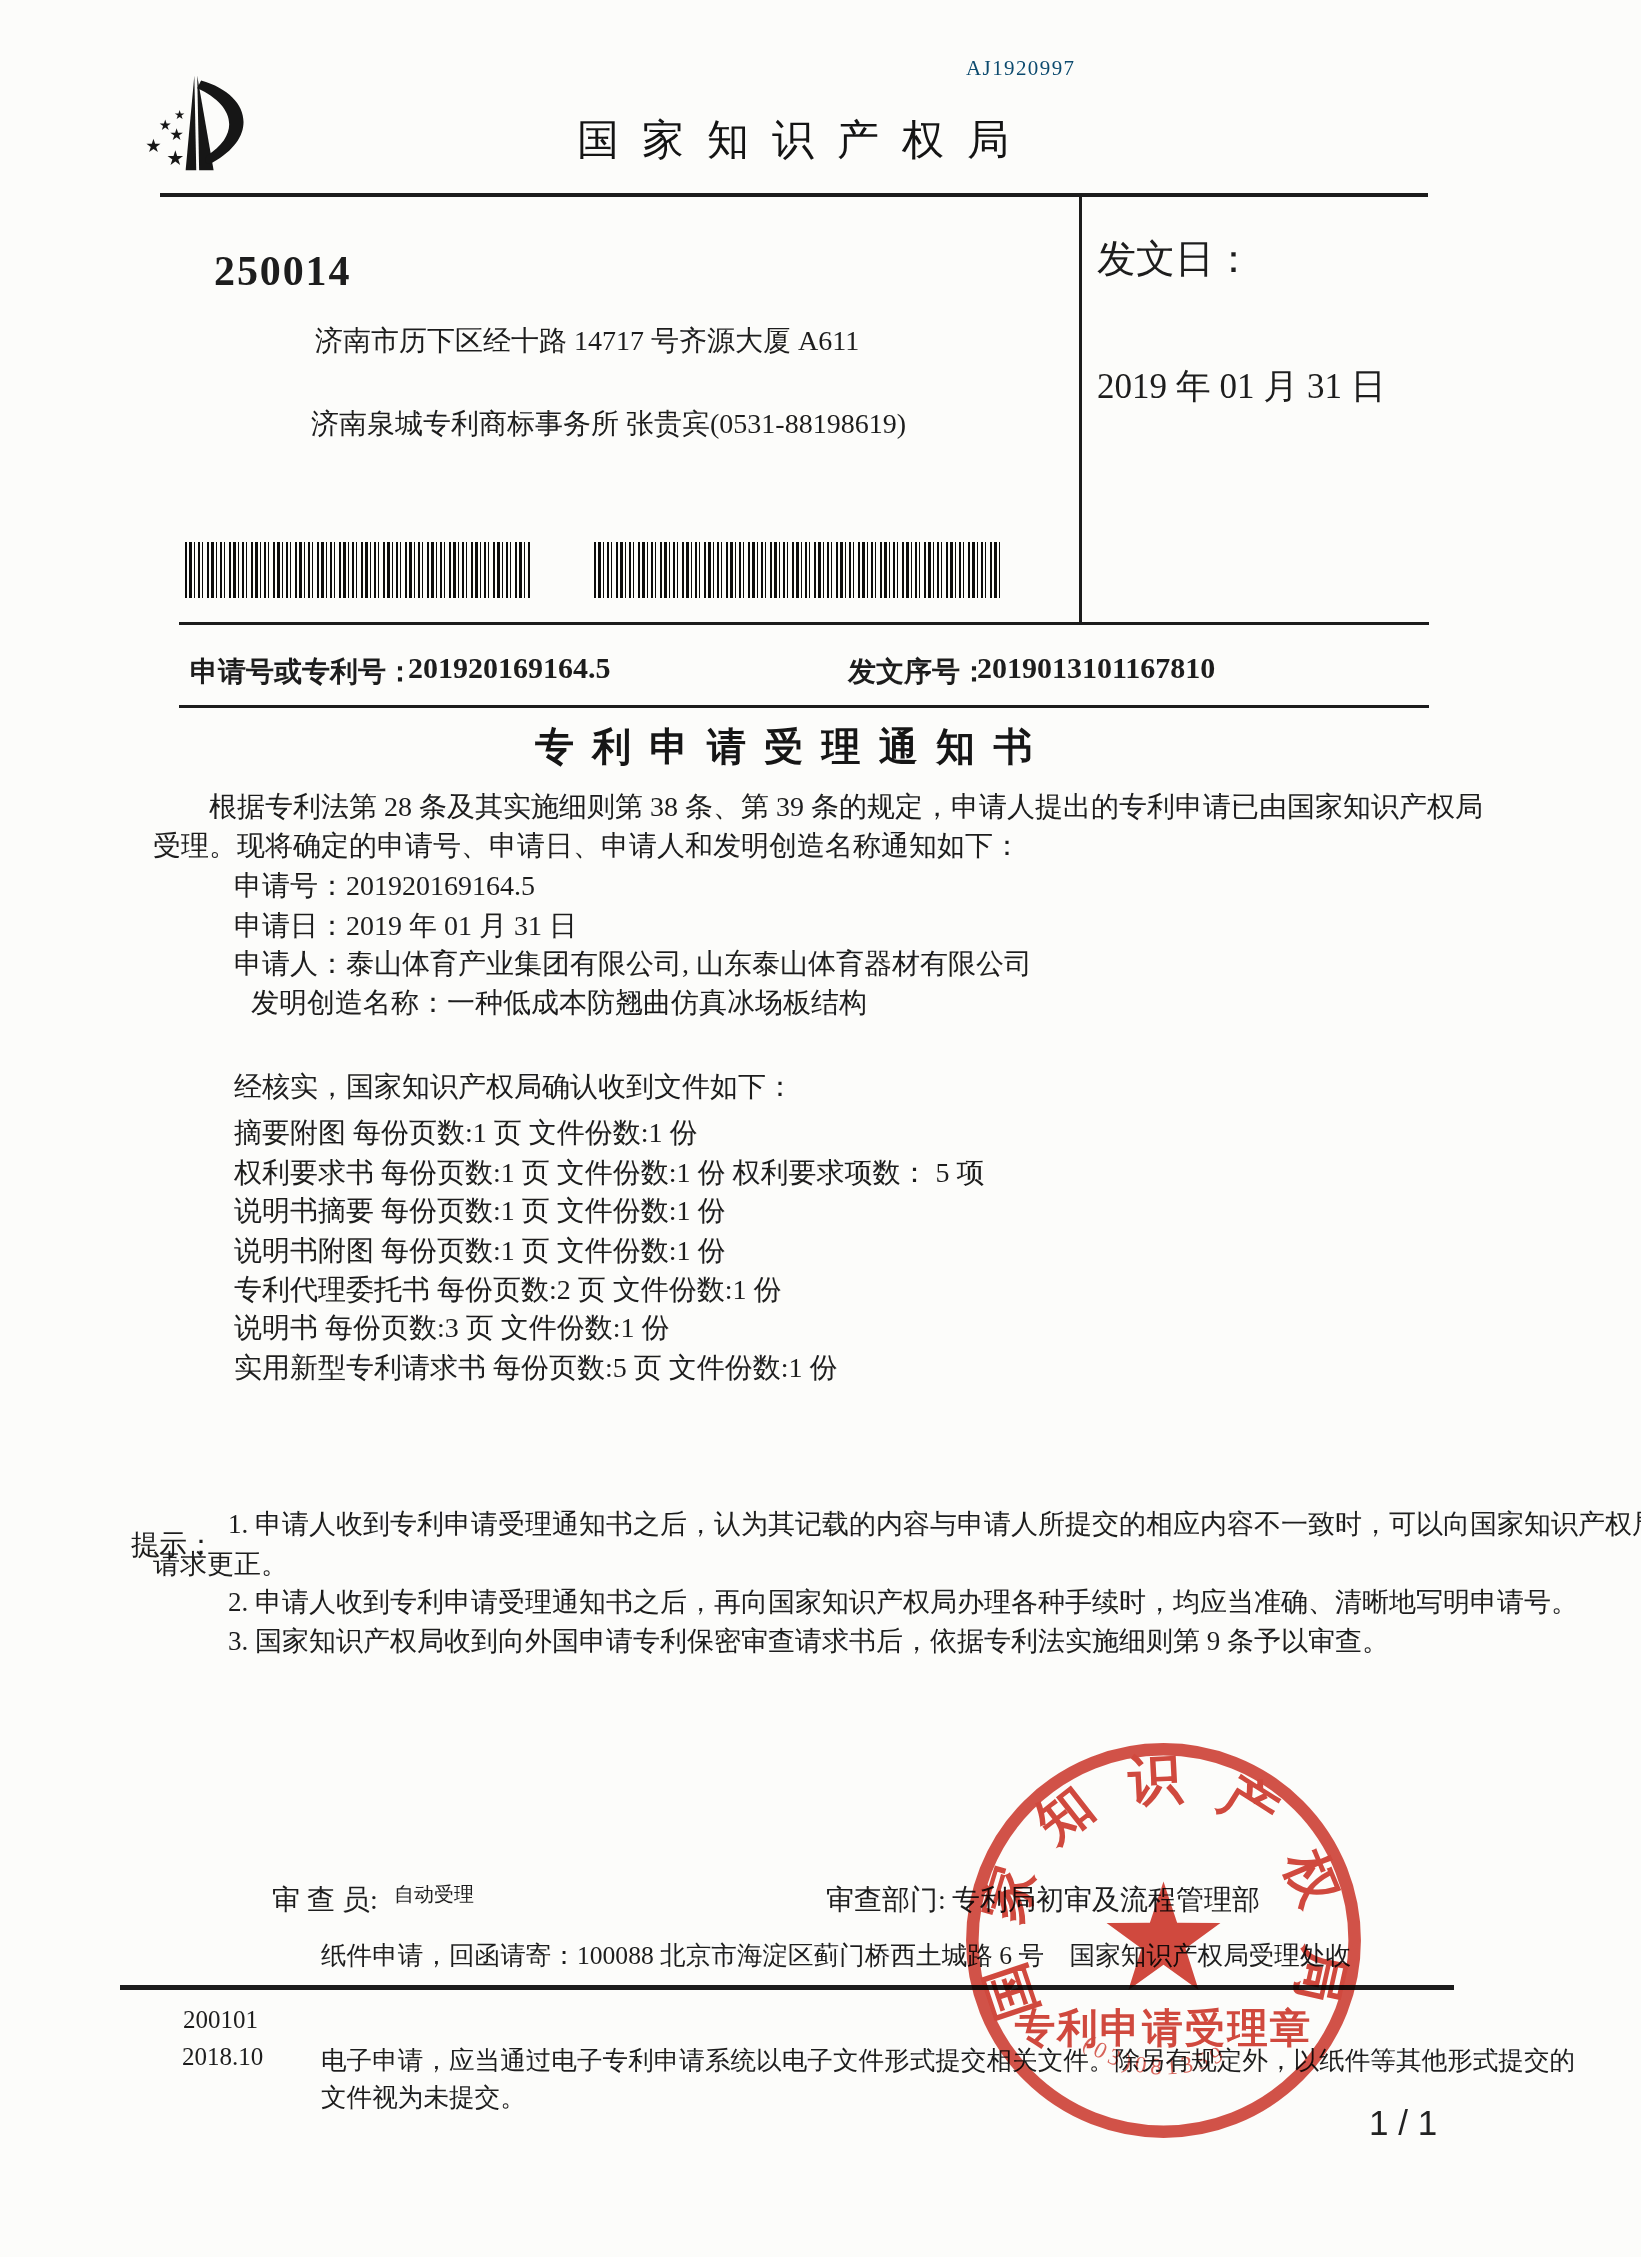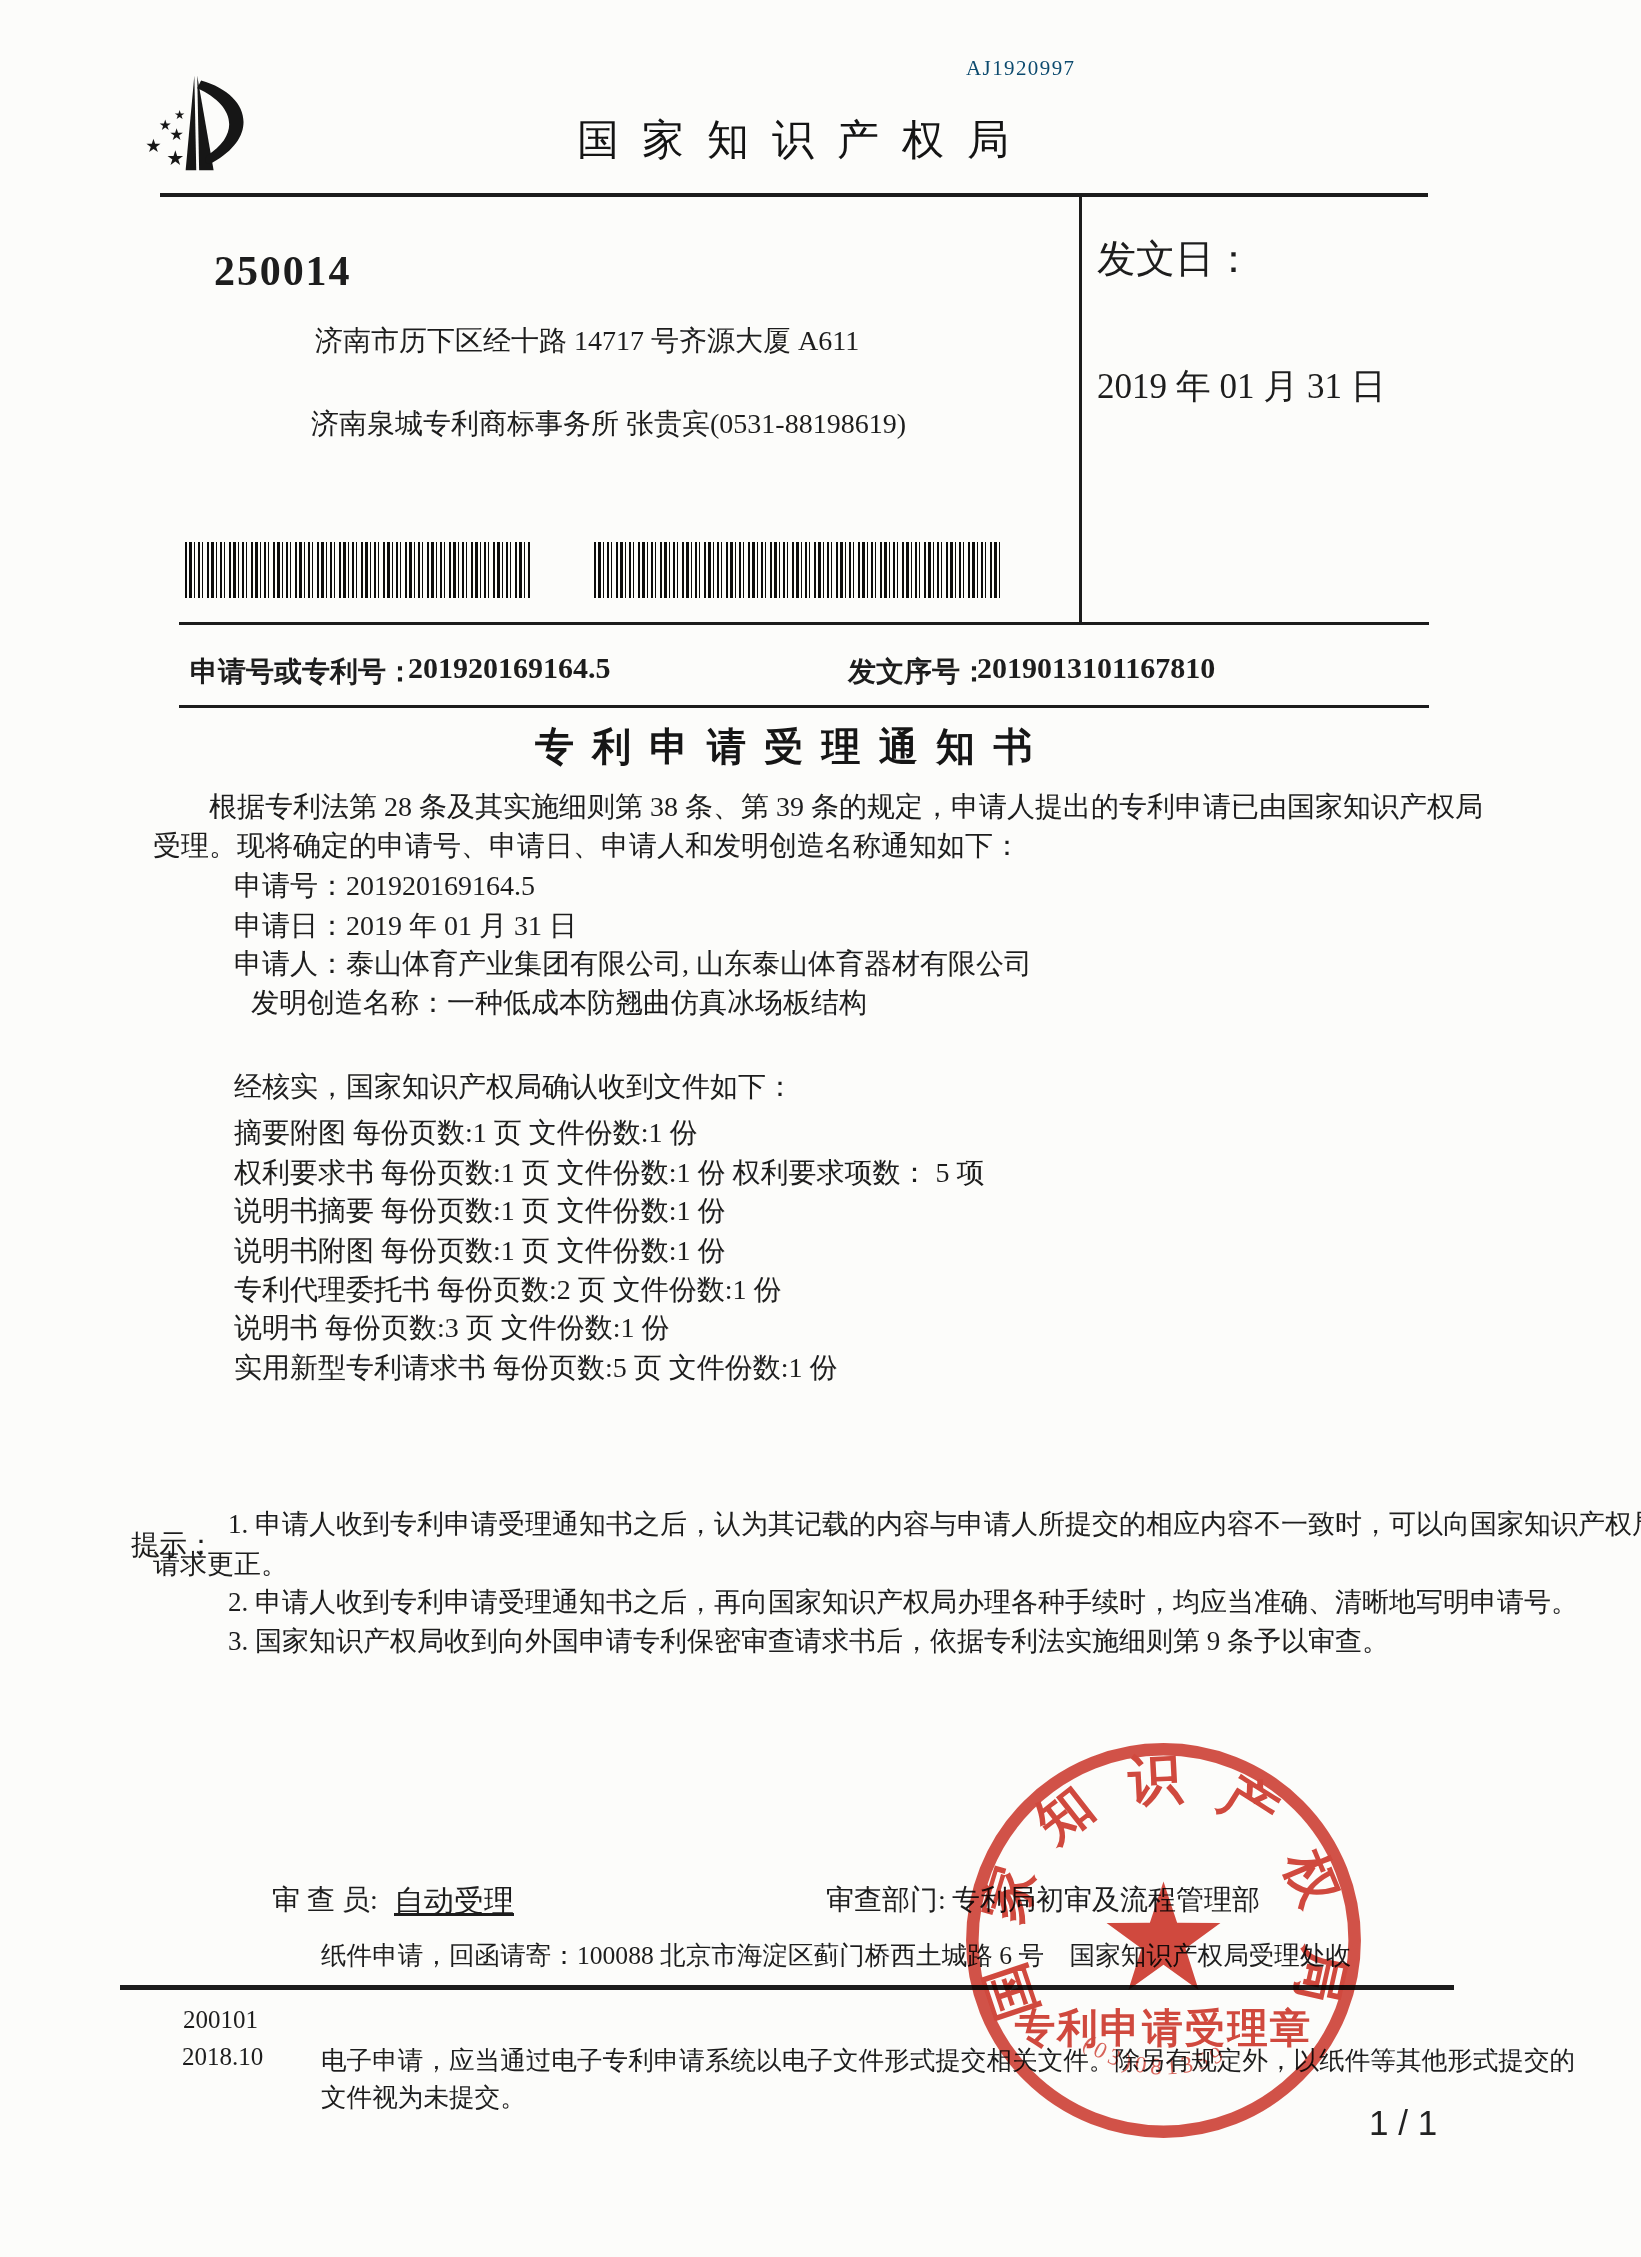--- a/index.html
+++ b/index.html
@@ -85,21 +85,21 @@
   <div class="abs" style="left:234px;top:1309px;font-size:28px;">说明书 每份页数:3 页  文件份数:1 份</div>
   <div class="abs" style="left:234px;top:1349px;font-size:28px;">实用新型专利请求书 每份页数:5 页  文件份数:1 份</div>
 
   <div class="abs" style="left:131px;top:1526px;font-size:28px;">提示：</div>
   <div class="abs" style="left:228px;top:1506px;font-size:27px;">1. 申请人收到专利申请受理通知书之后，认为其记载的内容与申请人所提交的相应内容不一致时，可以向国家知识产权局</div>
   <div class="abs" style="left:153px;top:1546px;font-size:27px;">请求更正。</div>
   <div class="abs" style="left:228px;top:1584px;font-size:27px;">2. 申请人收到专利申请受理通知书之后，再向国家知识产权局办理各种手续时，均应当准确、清晰地写明申请号。</div>
   <div class="abs" style="left:228px;top:1623px;font-size:27px;">3. 国家知识产权局收到向外国申请专利保密审查请求书后，依据专利法实施细则第 9 条予以审查。</div>
 
   <div class="abs" style="left:272px;top:1881px;font-size:28px;">审 查 员:</div>
-  <div class="abs" style="left:394px;top:1881px;font-size:30px;text-decoration:underline;">自动受理</div>
+  <div class="abs" style="left:394px;top:1881px;font-size:20px;">自动受理</div>
   <div class="abs" style="left:826px;top:1881px;font-size:28px;">审查部门:</div>
   <div class="abs" style="left:952px;top:1881px;font-size:28px;">专利局初审及流程管理部</div>
 
   <div class="rule" style="left:120px;top:1985px;width:1334px;height:4.8px;"></div>
   <div class="abs" style="left:183px;top:2006px;font-size:25px;">200101</div>
   <div class="abs" style="left:182px;top:2043px;font-size:25px;">2018.10</div>
   <div class="abs" style="left:321px;top:1938px;font-size:25.6px;text-align:center;">纸件申请，回函请寄：100088  北京市海淀区蓟门桥西土城路 6 号　国家知识产权局受理处收</div>
   <div class="abs" style="left:321px;top:2043px;font-size:25.6px;">电子申请，应当通过电子专利申请系统以电子文件形式提交相关文件。除另有规定外，以纸件等其他形式提交的</div>
   <div class="abs" style="left:321px;top:2080px;font-size:25.6px;">文件视为未提交。</div>
   <div class="abs pgnum" style="left:1369px;top:2103px;font-size:35px;color:#222;">1 / 1</div>

